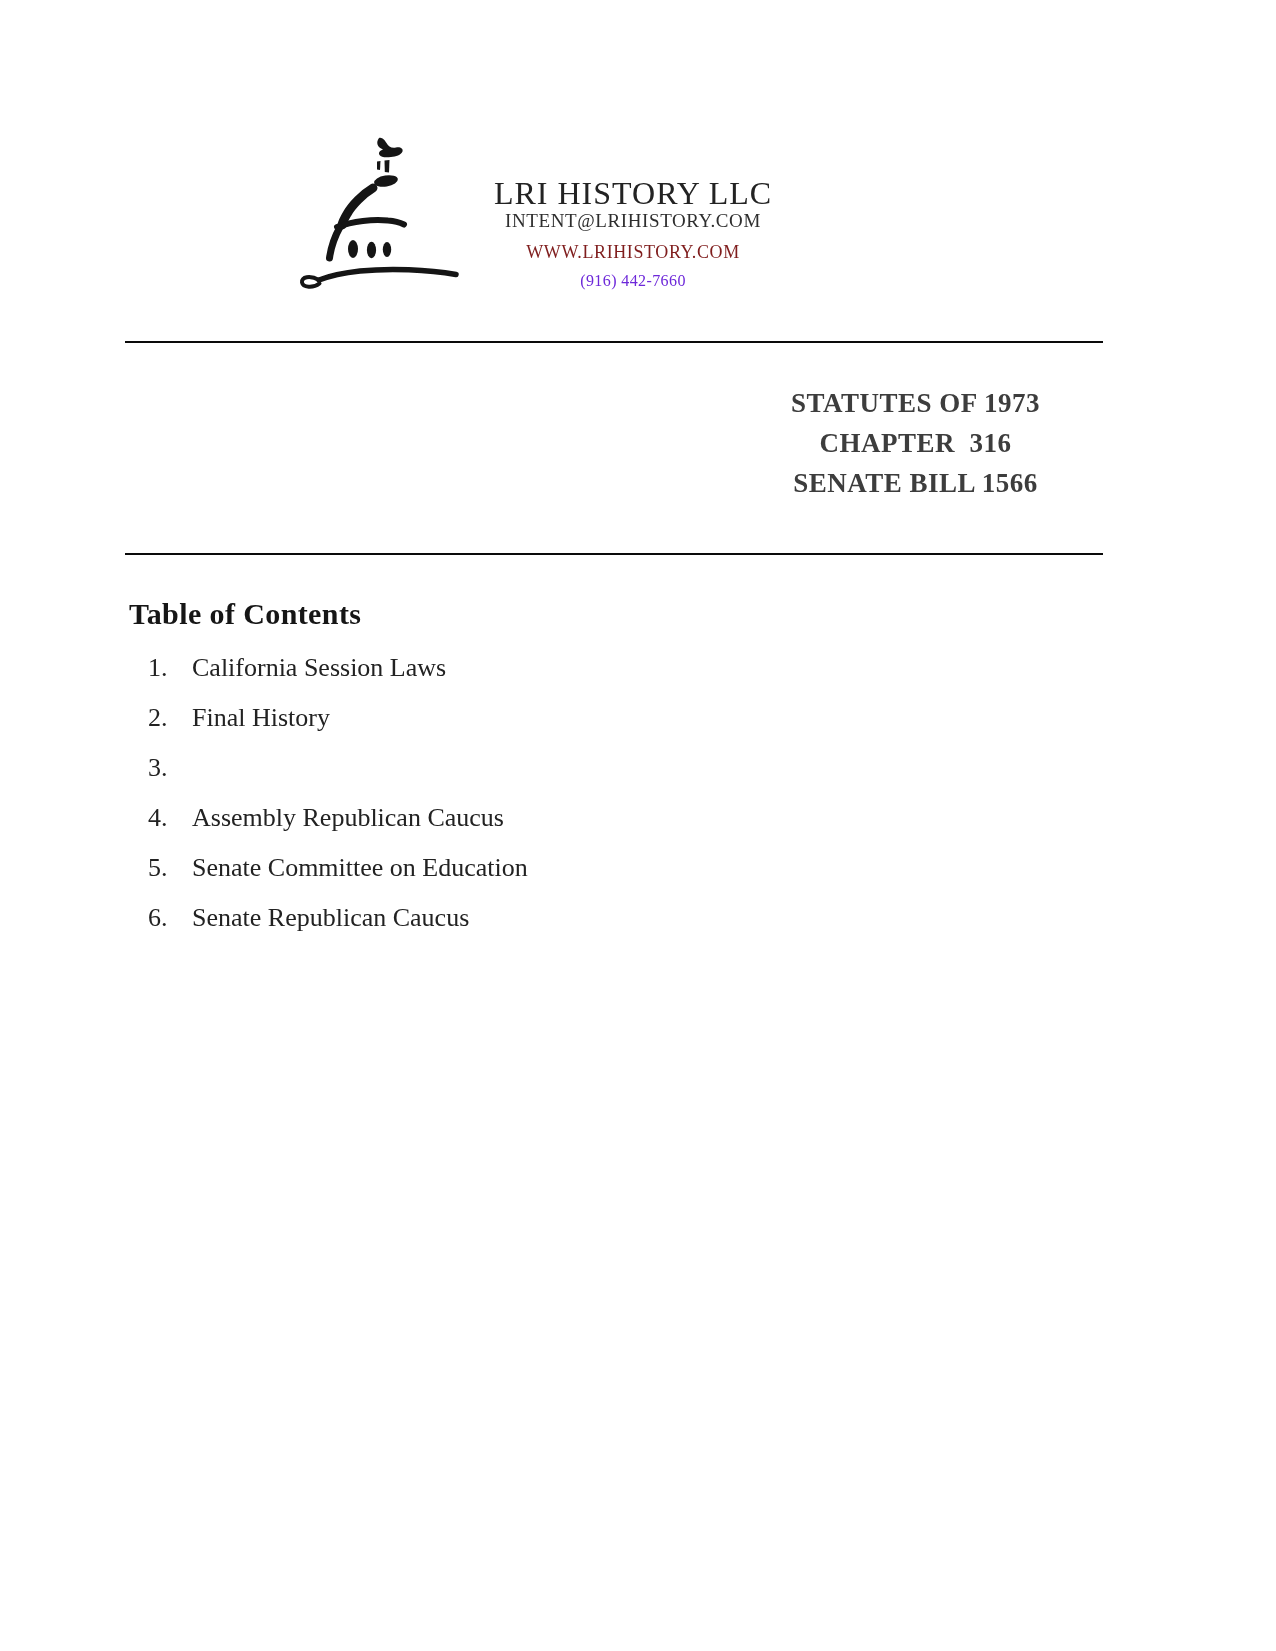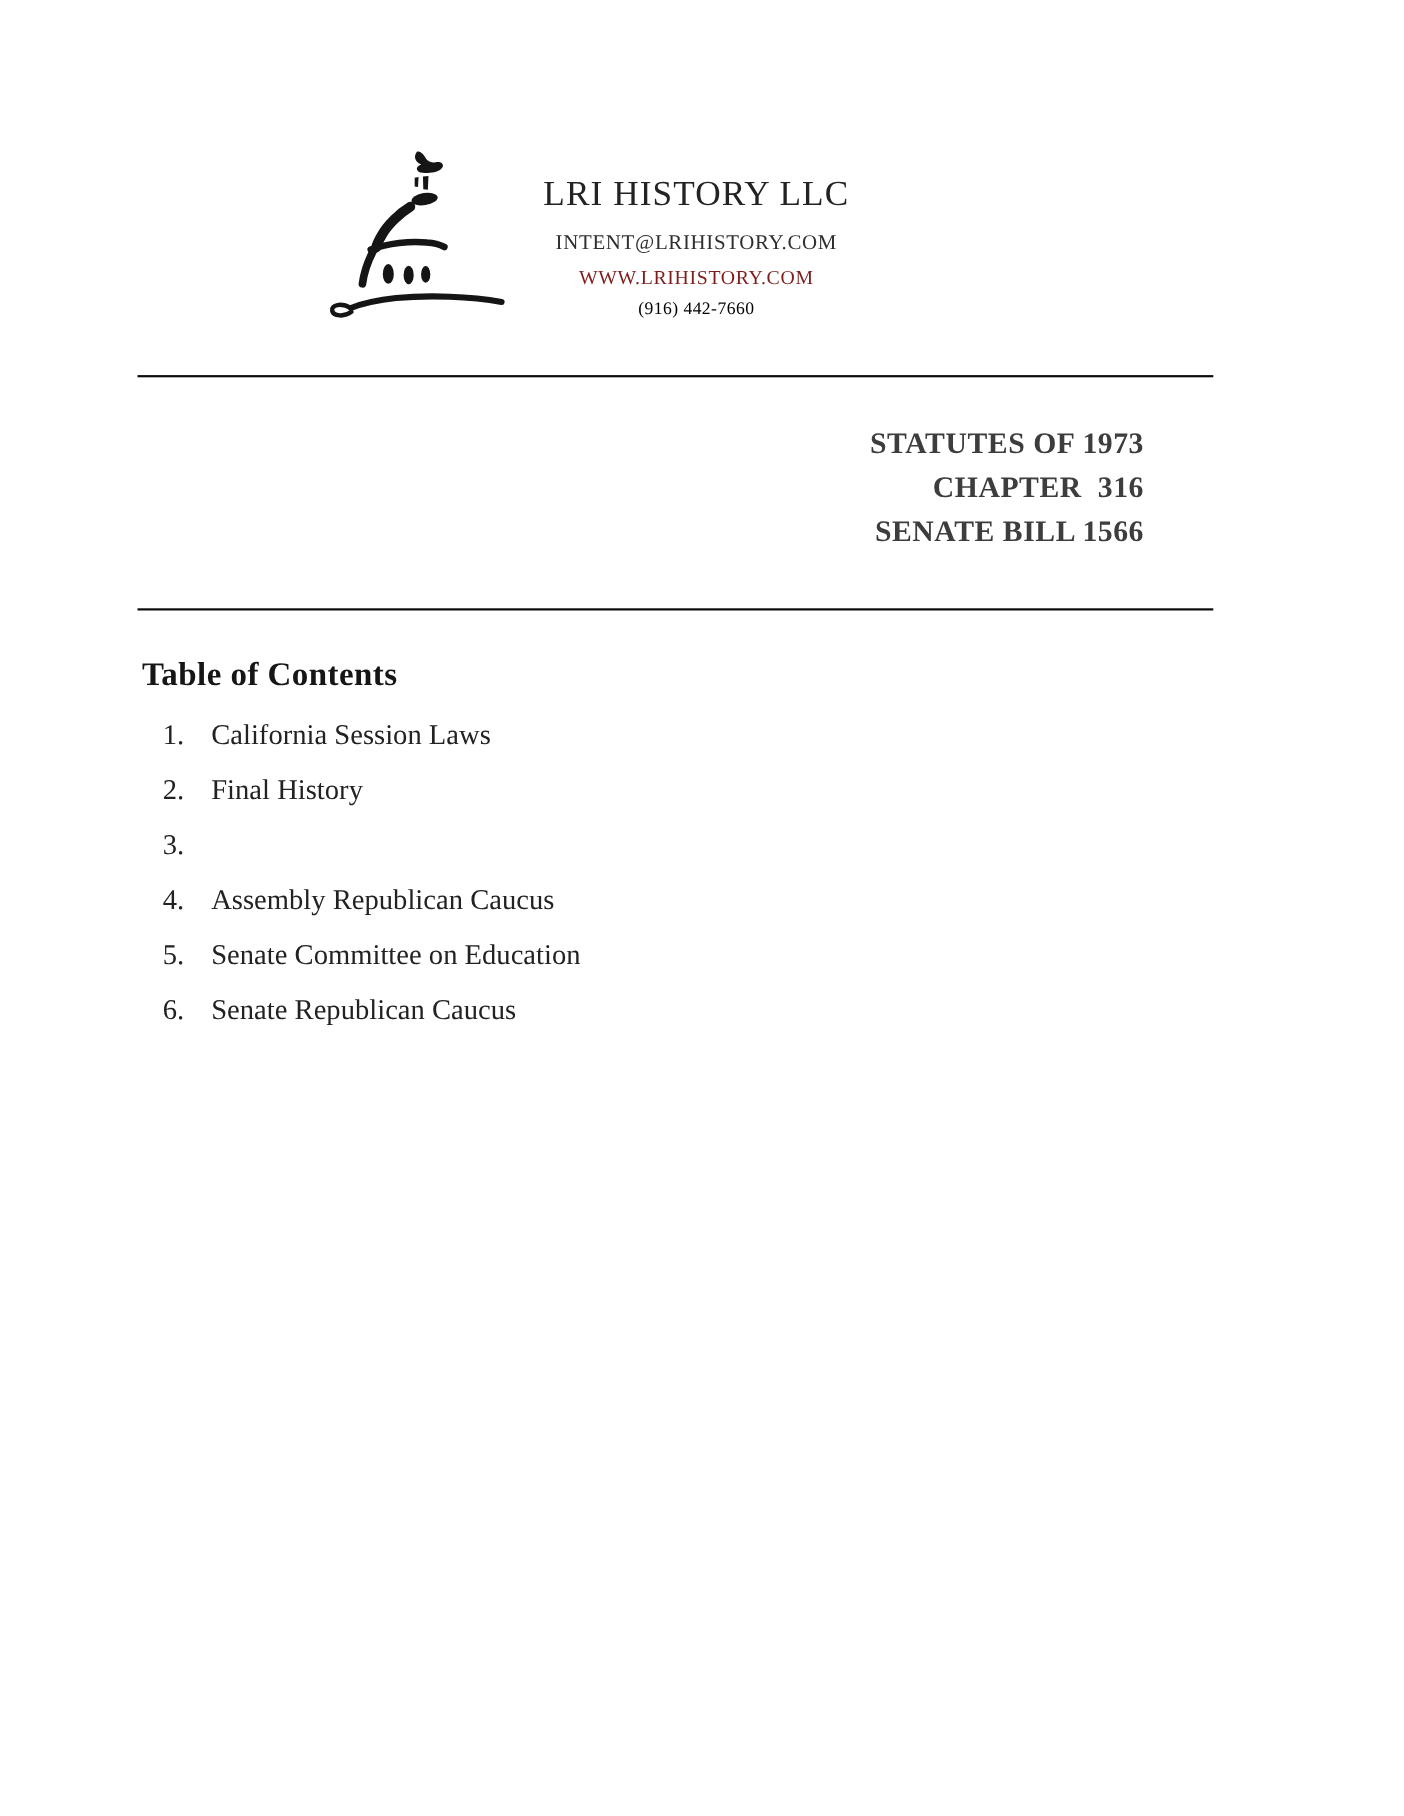--- a/index.html
+++ b/index.html
@@ -23,49 +23,49 @@
     left:290px; top:125px;
     width:180px; height:170px;
   }
   .identity{
     position:absolute;
     left:452px; top:0;
     width:362px;
     text-align:center;
   }
   .company{
-    position:absolute; left:0; top:158px; width:100%;
+    position:absolute; left:0; top:176px; width:100%;
     font-size:32px; line-height:34px; letter-spacing:1px;
     color:#232323; white-space:nowrap;
   }
   .email{
     position:absolute; left:0; top:210px; width:100%;
     font-size:19px; letter-spacing:0.6px; color:#2e2e2e; white-space:nowrap;
   }
   .website{
     position:absolute; left:0; top:242px; width:100%;
     font-size:18px; letter-spacing:0.6px; color:#7f1d1d; white-space:nowrap;
   }
   .phone{
     position:absolute; left:0; top:272px; width:100%;
-    font-size:16px; letter-spacing:0.4px; color:#000000; white-space:nowrap;
+    font-size:16px; letter-spacing:0.4px; color:#6d28d9; white-space:nowrap;
   }
   .rule{
     position:absolute;
     left:125px;
     width:978px;
     height:1.6px;
     background:var(--rule_color);
   }
   .rule-1{top:341px;}
   .rule-2{top:553px;}
   .refblock{
     position:absolute;
     right:236px; top:383px;
-    text-align:right;
+    text-align:center;
     font-weight:bold;
     font-size:27px;
     line-height:40px;
     letter-spacing:0.5px;
     color:var(--muted_ink);
   }
   .ref-line{white-space:pre-wrap;}
   .toc-title{
     position:absolute;
     left:117px; top:585px;

